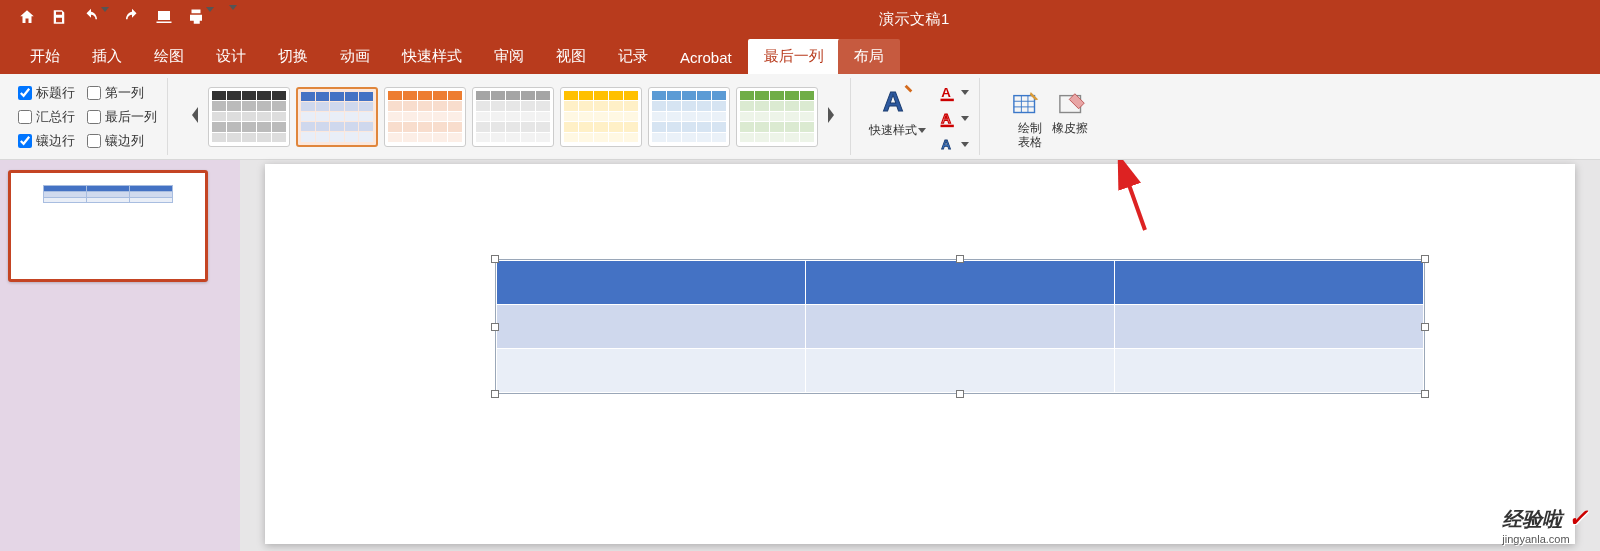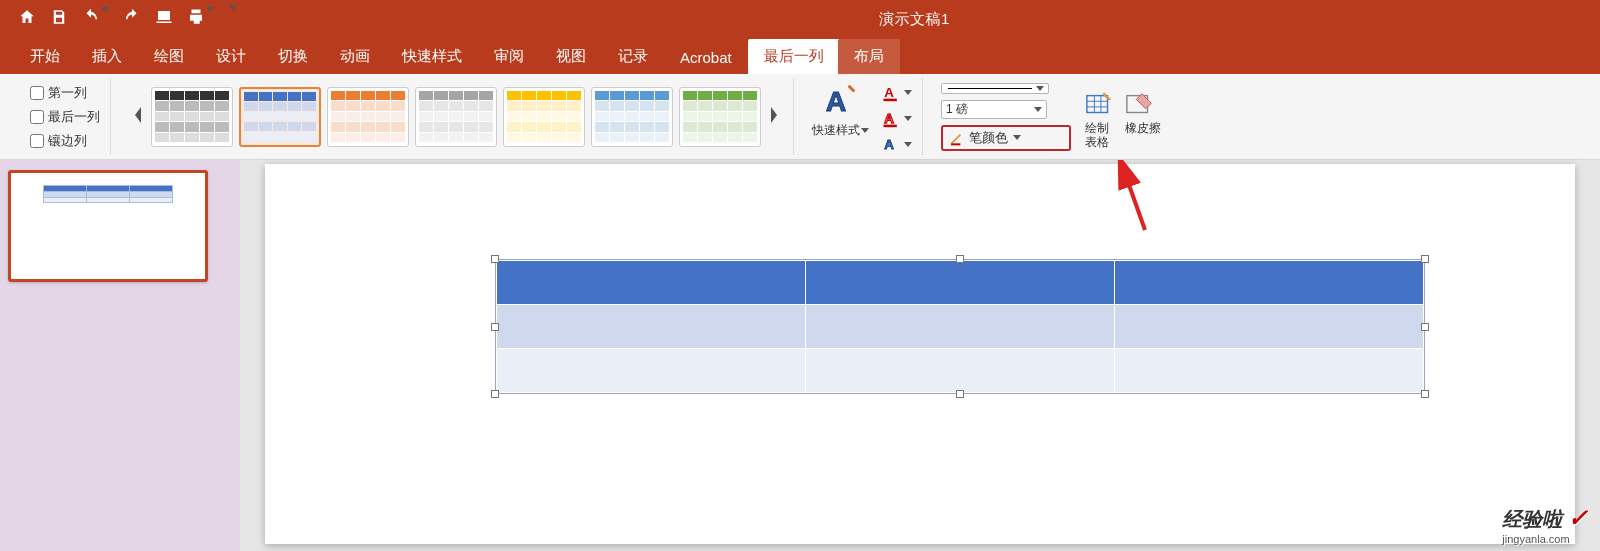--- a/index.html
+++ b/index.html
@@ -48,21 +48,21 @@
 
   .pen-group{display:flex;flex-direction:column;gap:6px;justify-content:center;min-width:130px;}
   .pen-line{display:flex;align-items:center;gap:6px;font-size:13px;color:#333;}
   .pen-dropdown{width:106px;height:19px;border:1px solid #b5b5b5;background:#fff;border-radius:2px;display:flex;align-items:center;padding:0 4px;font-size:12px;}
   .pen-preview{width:108px;height:11px;border:1px solid #b5b5b5;background:#fff;border-radius:2px;position:relative;}
   .pen-preview::after{content:'';position:absolute;left:6px;right:16px;top:50%;border-top:1px solid #000;}
   .pen-preview .tri{position:absolute;right:4px;top:2px;}
   .pen-color{display:flex;align-items:center;gap:4px;font-size:13px;color:#333;border:2px solid #b62c2c;border-radius:3px;padding:2px 6px;cursor:pointer;}
 
   .draw-group{display:flex;gap:10px;align-items:flex-start;padding-top:6px;}
-  .draw-btn{display:flex;flex-direction:column;align-items:flex-start;gap:2px;cursor:pointer;}
+  .draw-btn{display:flex;flex-direction:column;align-items:flex-end;gap:2px;cursor:pointer;}
   .draw-btn .lbl{font-size:12px;color:#333;line-height:1.1;}
 
   .workspace{display:flex;height:calc(551px - 38px - 36px - 86px);}
   .thumb-panel{width:240px;background:#e4d6e6;padding:10px 8px;}
   .thumb-num{font-size:13px;color:#595959;float:left;margin-right:4px;}
   .thumb{width:200px;height:112px;background:#fff;border:3px solid #c44423;border-radius:3px;box-shadow:0 1px 3px rgba(0,0,0,0.2);position:relative;padding:10px 20px;}
   .thumb-table{width:130px;height:18px;border-collapse:collapse;margin:0 auto;margin-top:2px;}
   .thumb-table td{border:1px solid #a8bde0;height:5px;}
   .thumb-table tr:first-child td{background:#4472c4;height:6px;}
   .thumb-table tr:nth-child(2) td{background:#d0daee;}
@@ -126,20 +126,34 @@
   <div class="tab">视图</div>
   <div class="tab">记录</div>
   <div class="tab">Acrobat</div>
   <div class="tab active">最后一列</div>
   <div class="tab layout">布局</div>
 </div>
 
 <div class="ribbon">
 
   <div class="group">
+    <div class="check-col">
+      <label class="check-row">
+          <input type="checkbox" checked="" style="">
+          <span>标题行</span>
+        </label>
+      <label class="check-row">
+          <input type="checkbox" style="">
+          <span>汇总行</span>
+        </label>
+      <label class="check-row">
+          <input type="checkbox" checked="" style="">
+          <span>镶边行</span>
+        </label>
+    </div>
     <div class="check-col" style="margin-left:12px;">
       <label class="check-row">
           <input type="checkbox" style="">
           <span>第一列</span>
         </label>
       <label class="check-row">
           <input type="checkbox" style="">
           <span>最后一列</span>
         </label>
       <label class="check-row">
@@ -450,41 +464,20 @@
       <div class="ws-item">
           <svg viewBox="0 0 24 24">
             <text x="4" y="18" font-size="16" font-weight="bold" fill="#3b78c9" stroke="#1a3c70">A</text>
           </svg>
           <span class="tiny-tri"></span>
         </div>
     </div>
   </div>
 
   <div class="group">
-    <div class="pen-group">
-      <div class="pen-line">
-          <div class="pen-preview">
-            <span class="tri tiny-tri"></span>
-          </div>
-        </div>
-      <div class="pen-line">
-          <div class="pen-dropdown">
-            <span>1 磅</span>
-            <span class="tiny-tri" style="margin-left:auto;"></span>
-          </div>
-        </div>
-      <div class="pen-color">
-        <svg width="16" height="16" viewBox="0 0 24 24">
-            <path d="M3 21l3-1 12-12-2-2L4 18z" fill="#d89b3a"></path>
-            <rect x="3" y="20" width="14" height="3" fill="#c00"></rect>
-          </svg>
-        <span>笔颜色</span>
-          <span class="tiny-tri"></span>
-      </div>
-    </div>
     <div class="draw-group" style="margin-left:14px;">
       <div class="draw-btn">
         <svg width="30" height="30" viewBox="0 0 32 32">
             <rect x="2" y="6" width="22" height="18" fill="none" stroke="#3b78c9" stroke-width="1.5"></rect>
             <line x1="2" y1="12" x2="24" y2="12" stroke="#3b78c9"></line>
             <line x1="2" y1="18" x2="24" y2="18" stroke="#3b78c9"></line>
             <line x1="10" y1="6" x2="10" y2="24" stroke="#3b78c9"></line>
             <line x1="17" y1="6" x2="17" y2="24" stroke="#3b78c9"></line>
             <path d="M20 2l8 8-3 1-6-6z" fill="#d89b3a"></path>
           </svg>

